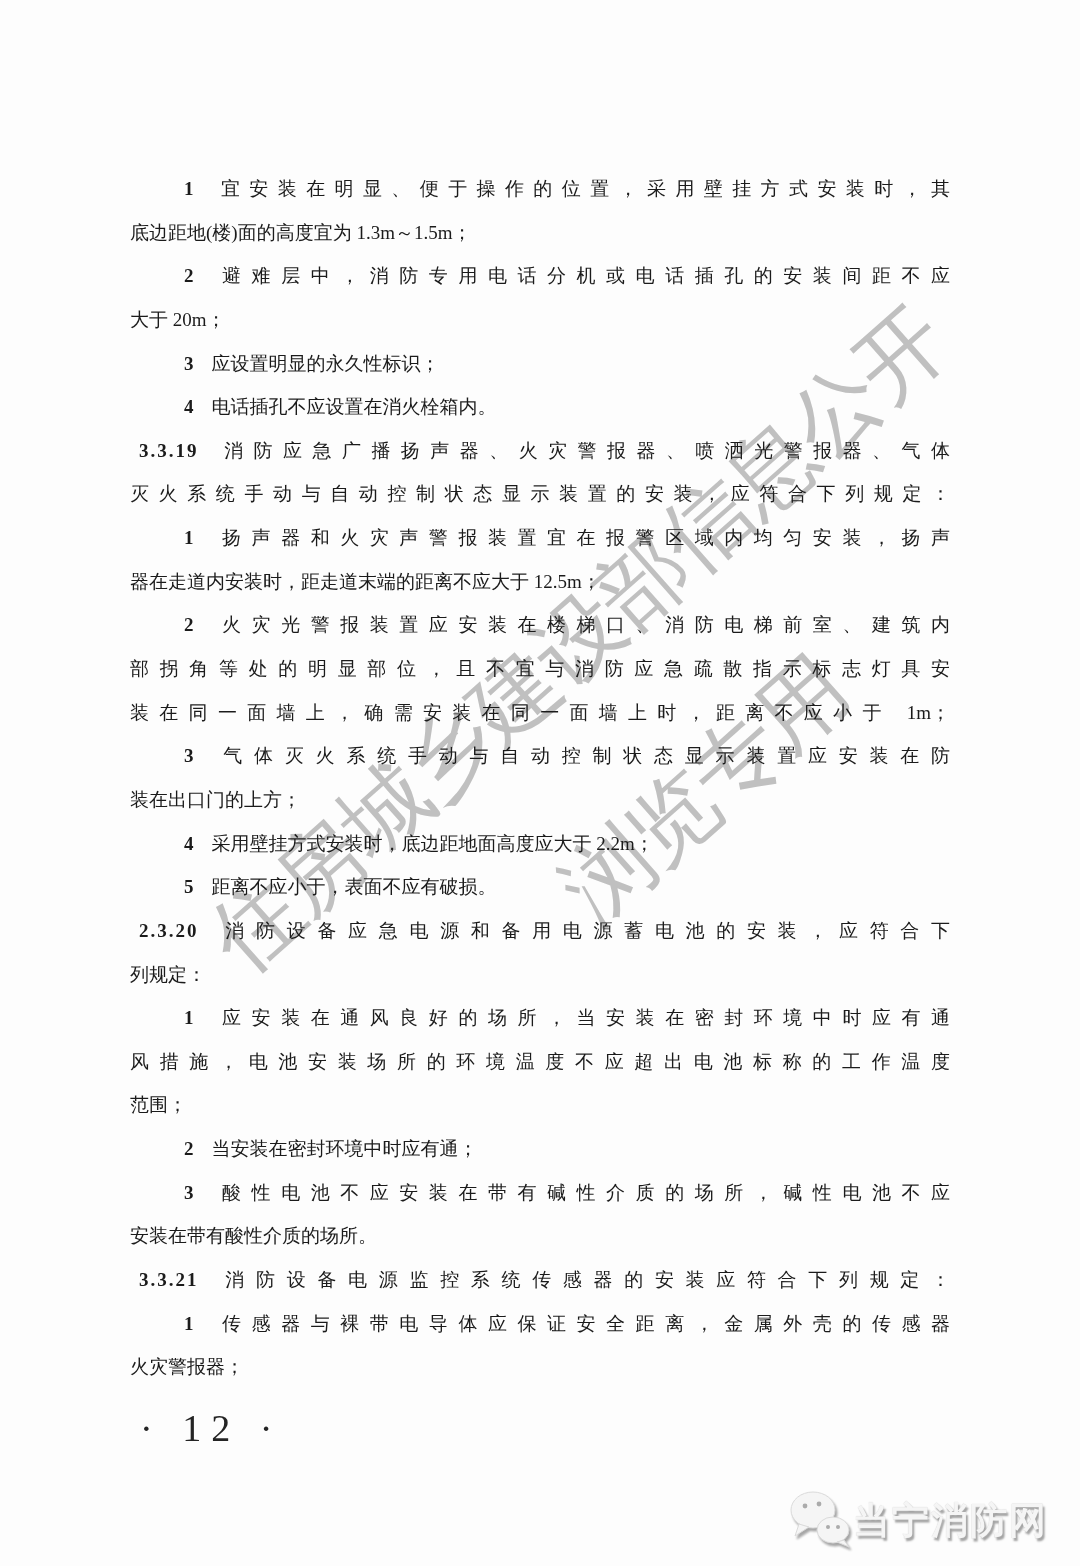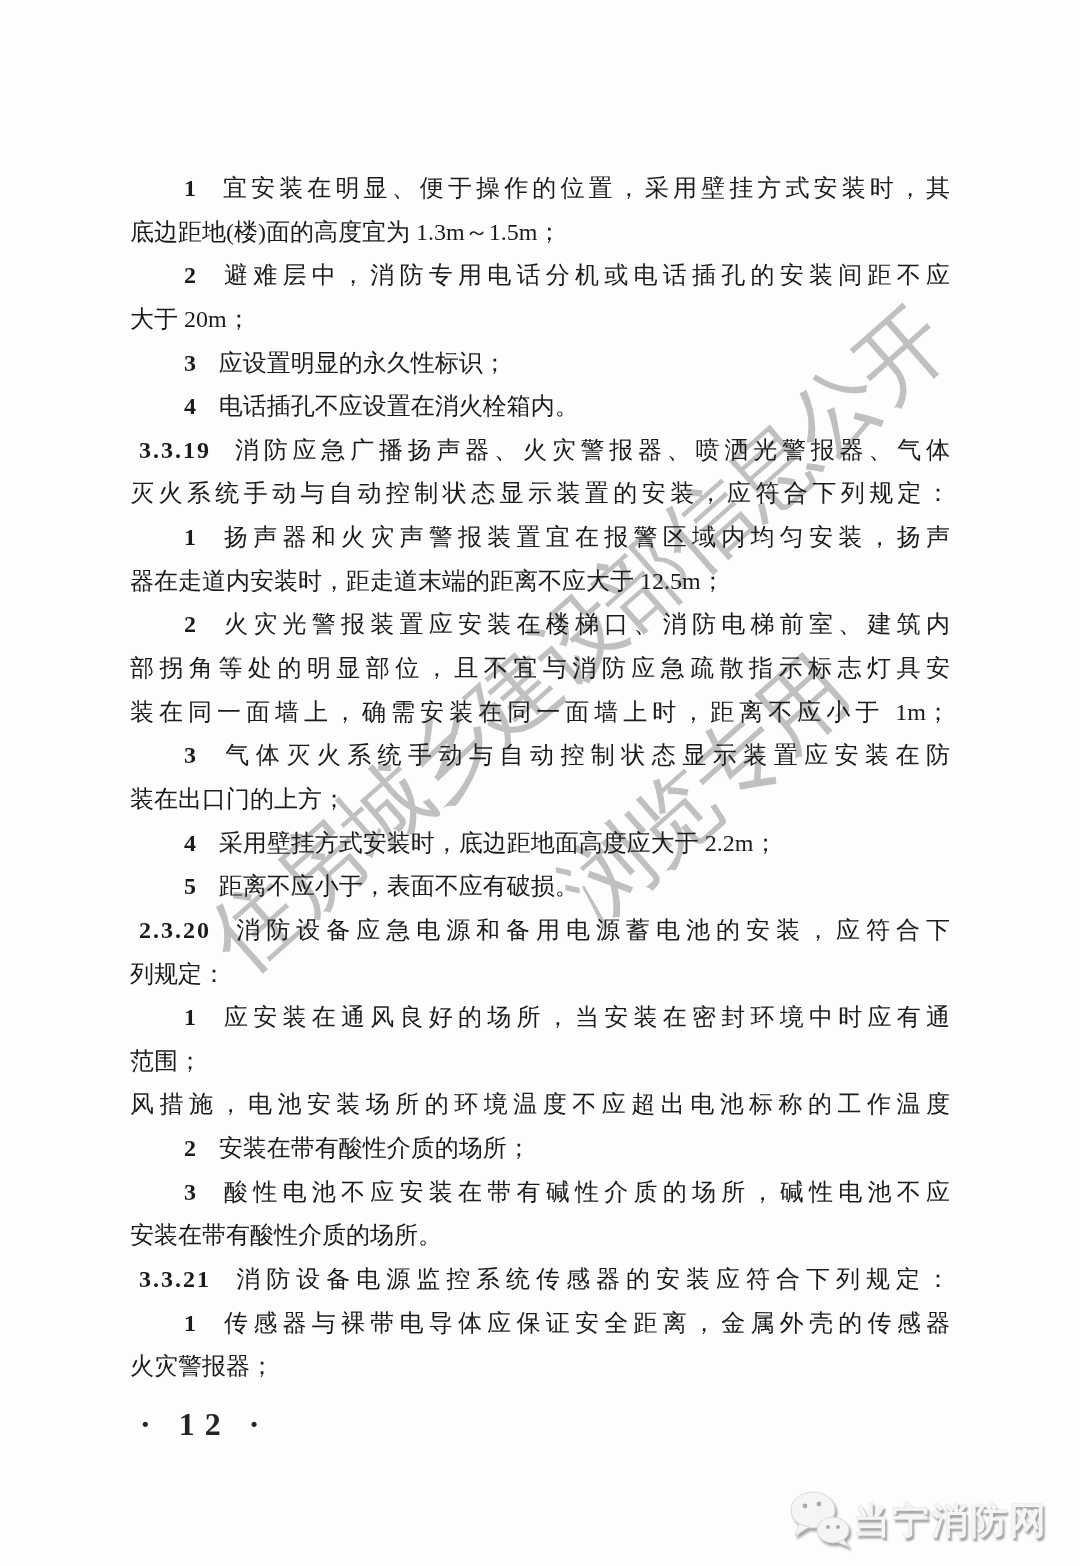--- a/index.html
+++ b/index.html
@@ -23,21 +23,21 @@
     user-select:none;
     z-index:1;
   }
   .wm1{left:578px;top:640px;}
   .wm2{left:705px;top:790px;}
   
   .body-text{
     position:absolute;
     left:130px;top:167px;
     width:820px;
-    font-size:24px;
+    font-size:19px;
     color:#1b1b1b;
     z-index:2;
   }
   .line{
     height:43.65px;
     line-height:43.65px;
     text-align:left;
     overflow:visible;
     white-space:nowrap;
   }
@@ -50,25 +50,24 @@
   .line.ind.just{padding-left:0;text-indent:54px;}
   .num{
     font-weight:bold;
     margin-right:0.95em;
   }
   .num.sec{letter-spacing:2px;margin-right:0.8em;margin-left:9px;}
   
   .page-number{
     position:absolute;
     left:140px;top:1406px;
-    font-size:32px;
+    font-size:38px;
     color:#242424;
     letter-spacing:10px;
     z-index:2;
-    font-weight:bold;
   }
   
   .footer-logo{
     position:absolute;
     right:32px;top:1490px;
     display:flex;
     align-items:center;
     gap:0;
     z-index:2;
   }
@@ -106,23 +105,23 @@
       <div class="line ind just"><span class="num">2</span><span>火灾光警报装置应安装在楼梯口、消防电梯前室、建筑内</span></div>
       <div class="line just"><span>部拐角等处的明显部位，且不宜与消防应急疏散指示标志灯具安</span></div>
       <div class="line just"><span>装在同一面墙上，确需安装在同一面墙上时，距离不应小于 1m；</span></div>
       <div class="line ind just"><span class="num">3</span><span>气体灭火系统手动与自动控制状态显示装置应安装在防</span></div>
       <div class="line"><span>装在出口门的上方；</span></div>
       <div class="line ind"><span class="num">4</span><span>采用壁挂方式安装时，底边距地面高度应大于 2.2m；</span></div>
       <div class="line ind"><span class="num">5</span><span>距离不应小于，表面不应有破损。</span></div>
       <div class="line just"><span class="num sec">2.3.20</span><span>消防设备应急电源和备用电源蓄电池的安装，应符合下</span></div>
       <div class="line"><span>列规定：</span></div>
       <div class="line ind just"><span class="num">1</span><span>应安装在通风良好的场所，当安装在密封环境中时应有通</span></div>
+      <div class="line just"><span>风措施，电池安装场所的环境温度不应超出电池标称的工作温度</span></div>
       <div class="line"><span>范围；</span></div>
-      <div class="line just"><span>风措施，电池安装场所的环境温度不应超出电池标称的工作温度</span></div>
-      <div class="line ind"><span class="num">2</span><span>安装在带有酸性介质的场所；</span></div>
+      <div class="line ind"><span class="num">2</span><span>当安装在密封环境中时应有通；</span></div>
       <div class="line ind just"><span class="num">3</span><span>酸性电池不应安装在带有碱性介质的场所，碱性电池不应</span></div>
       <div class="line"><span>安装在带有酸性介质的场所。</span></div>
       <div class="line just"><span class="num sec">3.3.21</span><span>消防设备电源监控系统传感器的安装应符合下列规定：</span></div>
       <div class="line ind just"><span class="num">1</span><span>传感器与裸带电导体应保证安全距离，金属外壳的传感器</span></div>
       <div class="line"><span>火灾警报器；</span></div>
     </div>
 
   <div class="page-number">· 12 ·</div>
 
   <div class="footer-logo">

